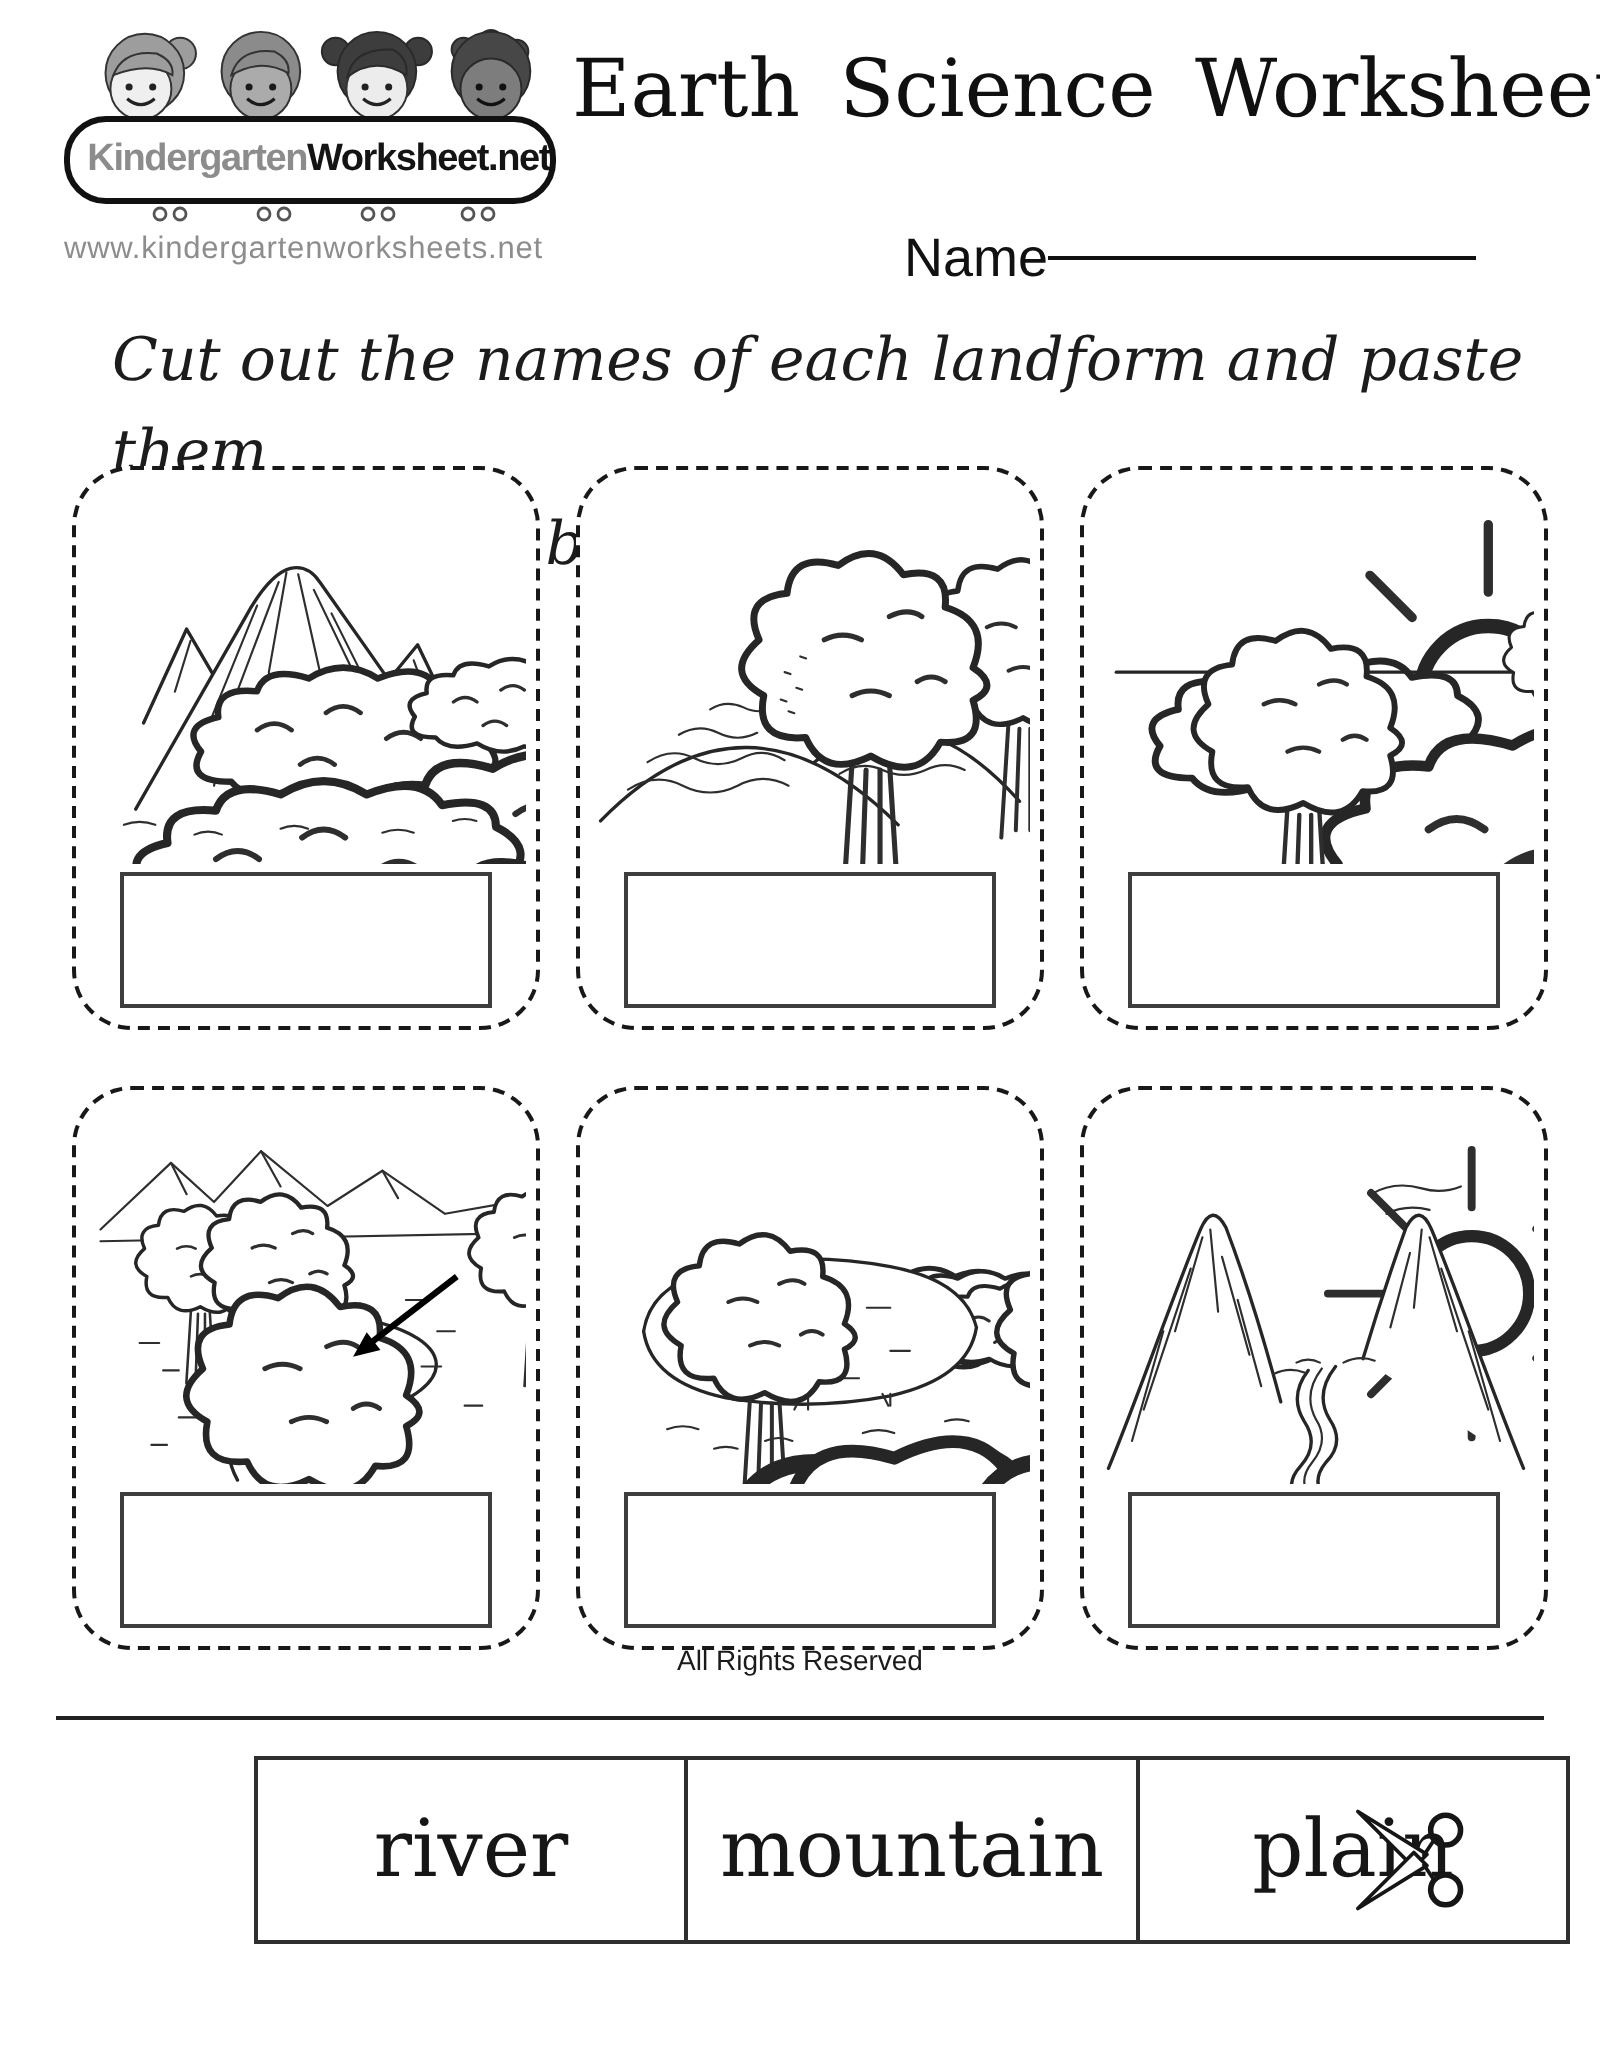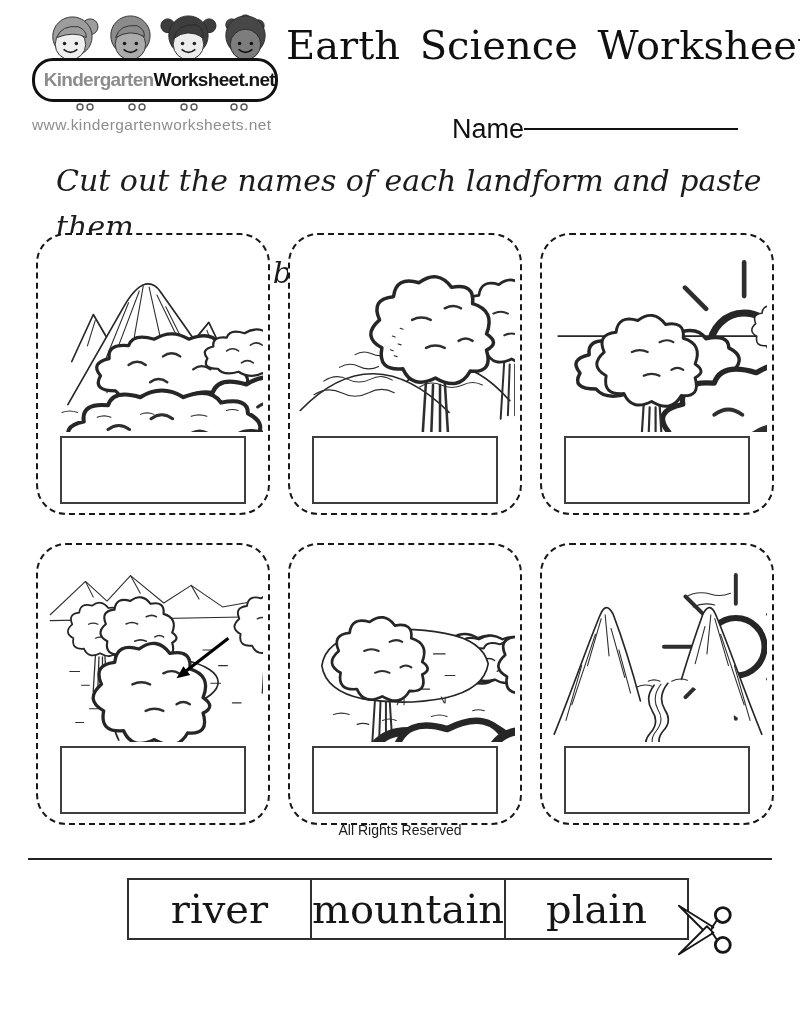--- a/index.html
+++ b/index.html
@@ -62,21 +62,21 @@
     position:absolute;left:0;top:822px;width:800px;text-align:center;
     font-size:14px;line-height:1.2;color:#1b1b1b;
   }
   .separator{position:absolute;left:28px;right:28px;top:858px;border-top:2.3px solid #222;}
   
   .word-bank{
     position:absolute;left:127px;top:878px;border-collapse:collapse;
   }
   .word-bank td{
     width:181px;height:58px;border:2px solid #2f2f2f;text-align:center;vertical-align:middle;
-    font-family:"DejaVu Serif",serif;font-size:40px;color:#161616;padding:0;
+    font-family:"DejaVu Serif",serif;font-size:40px;color:#161616;padding:16px;
   }
   .scissors{position:absolute;left:676px;top:902px;width:60px;height:56px;}
 </style>
 </head>
 <body>
 
 <svg width="0" height="0" style="position:absolute" aria-hidden="true">
   <defs>
     <symbol id="bush" viewBox="0 0 80 32" overflow="visible">
       <path class="sym" d="M74,18 Q80,12 72,8 Q72,2 62,4 Q58,-2 48,2 Q40,-3 32,2 Q22,-1 20,5 Q10,4 11,11 Q2,13 7,19 Q3,26 14,26 Q18,31 28,28 Q36,33 44,29 Q54,32 58,27 Q68,29 70,23 Q78,24 74,18 Z"></path>

